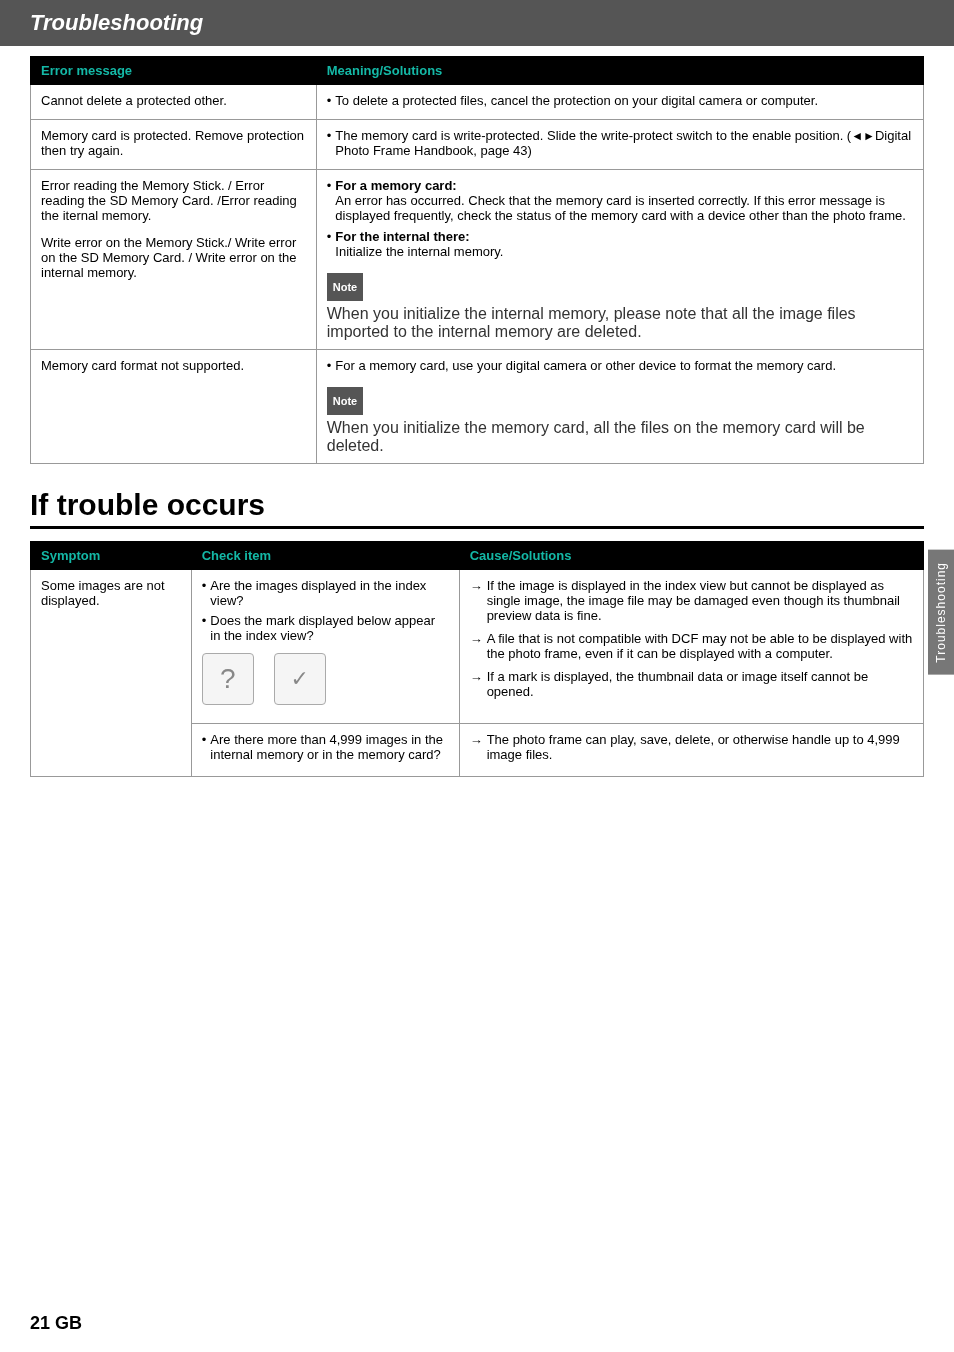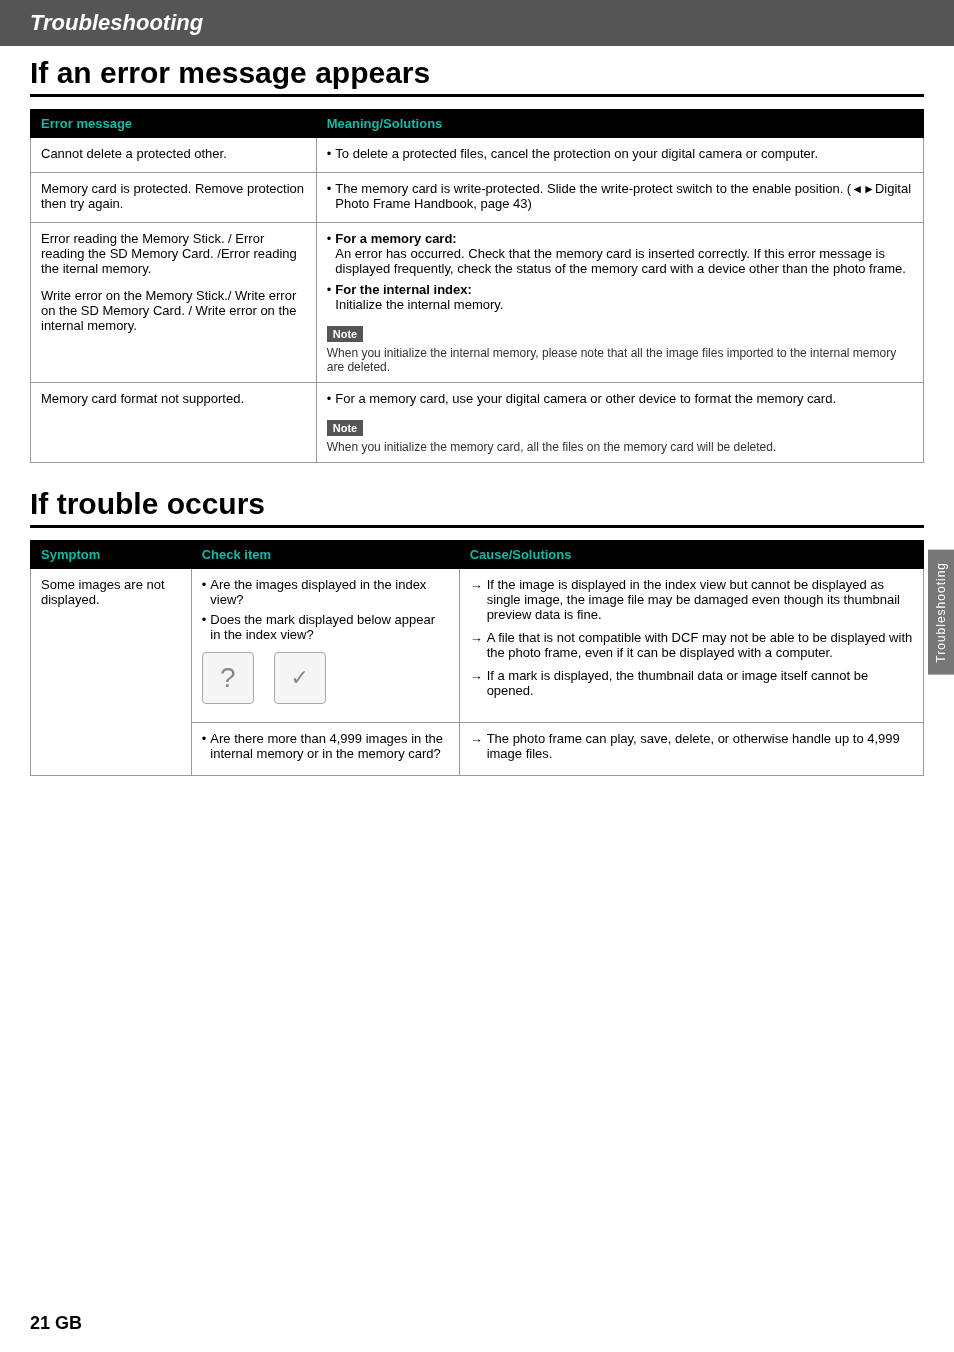--- a/index.html
+++ b/index.html
@@ -86,26 +86,26 @@
       vertical-align: top;
     }
 
     
     .note-badge {
       display: inline-block;
       background: #555;
       color: #fff;
       font-size: 11px;
       font-weight: bold;
-      padding: 2px 6px;
+      padding: 8px 6px;
       margin-bottom: 4px;
       margin-top: 6px;
     }
     .note-text {
-      font-size: 12px;
+      font-size: 16px;
       color: #333;
     }
 
     
     .bullet-item {
       display: flex;
       gap: 4px;
       margin-bottom: 3px;
     }
     .bullet-dot { flex-shrink: 0; }
@@ -141,21 +141,20 @@
 <body>
 
 <div class="header-banner">
   <span class="title">Troubleshooting</span>
 </div>
 
 <div class="side-tab">Troubleshooting</div>
 
 <div class="main-content">
 
-  <h1 class="section-heading">If an error message appears</h1>
 
   <table>
     <thead>
       <tr>
         <th style="width:32%">Error message</th>
         <th>Meaning/Solutions</th>
       </tr>
     </thead>
     <tbody>
 
@@ -184,21 +183,21 @@
           <div style="margin-bottom:12px;">Error reading the Memory Stick.  / Error reading the SD Memory Card. /Error reading the iternal memory.</div>
           <div>Write error on the  Memory Stick./ Write error on the SD Memory Card. /  Write error on the internal memory.</div>
         </td>
         <td>
           <div class="bullet-item" style="margin-bottom:6px;">
             <span class="bullet-dot">•</span>
             <span><strong>For a memory card:</strong><br>An error has occurred.  Check that the memory card is inserted correctly. If this error message is displayed frequently, check the status of the memory card with a device other than the photo frame.</span>
           </div>
           <div class="bullet-item" style="margin-bottom:8px;">
             <span class="bullet-dot">•</span>
-            <span><strong>For the internal index:</strong><br>Initialize the internal memory.</span>
+            <span><strong>For the internal there:</strong><br>Initialize the internal memory.</span>
           </div>
           <div class="note-badge">Note</div>
           <div class="note-text">When you initialize the internal memory, please note that all the image files imported to the internal memory are deleted.</div>
         </td>
       </tr>
 
       <tr>
         <td>Memory card format not supported.</td>
         <td>
           <div class="bullet-item" style="margin-bottom:8px;">

